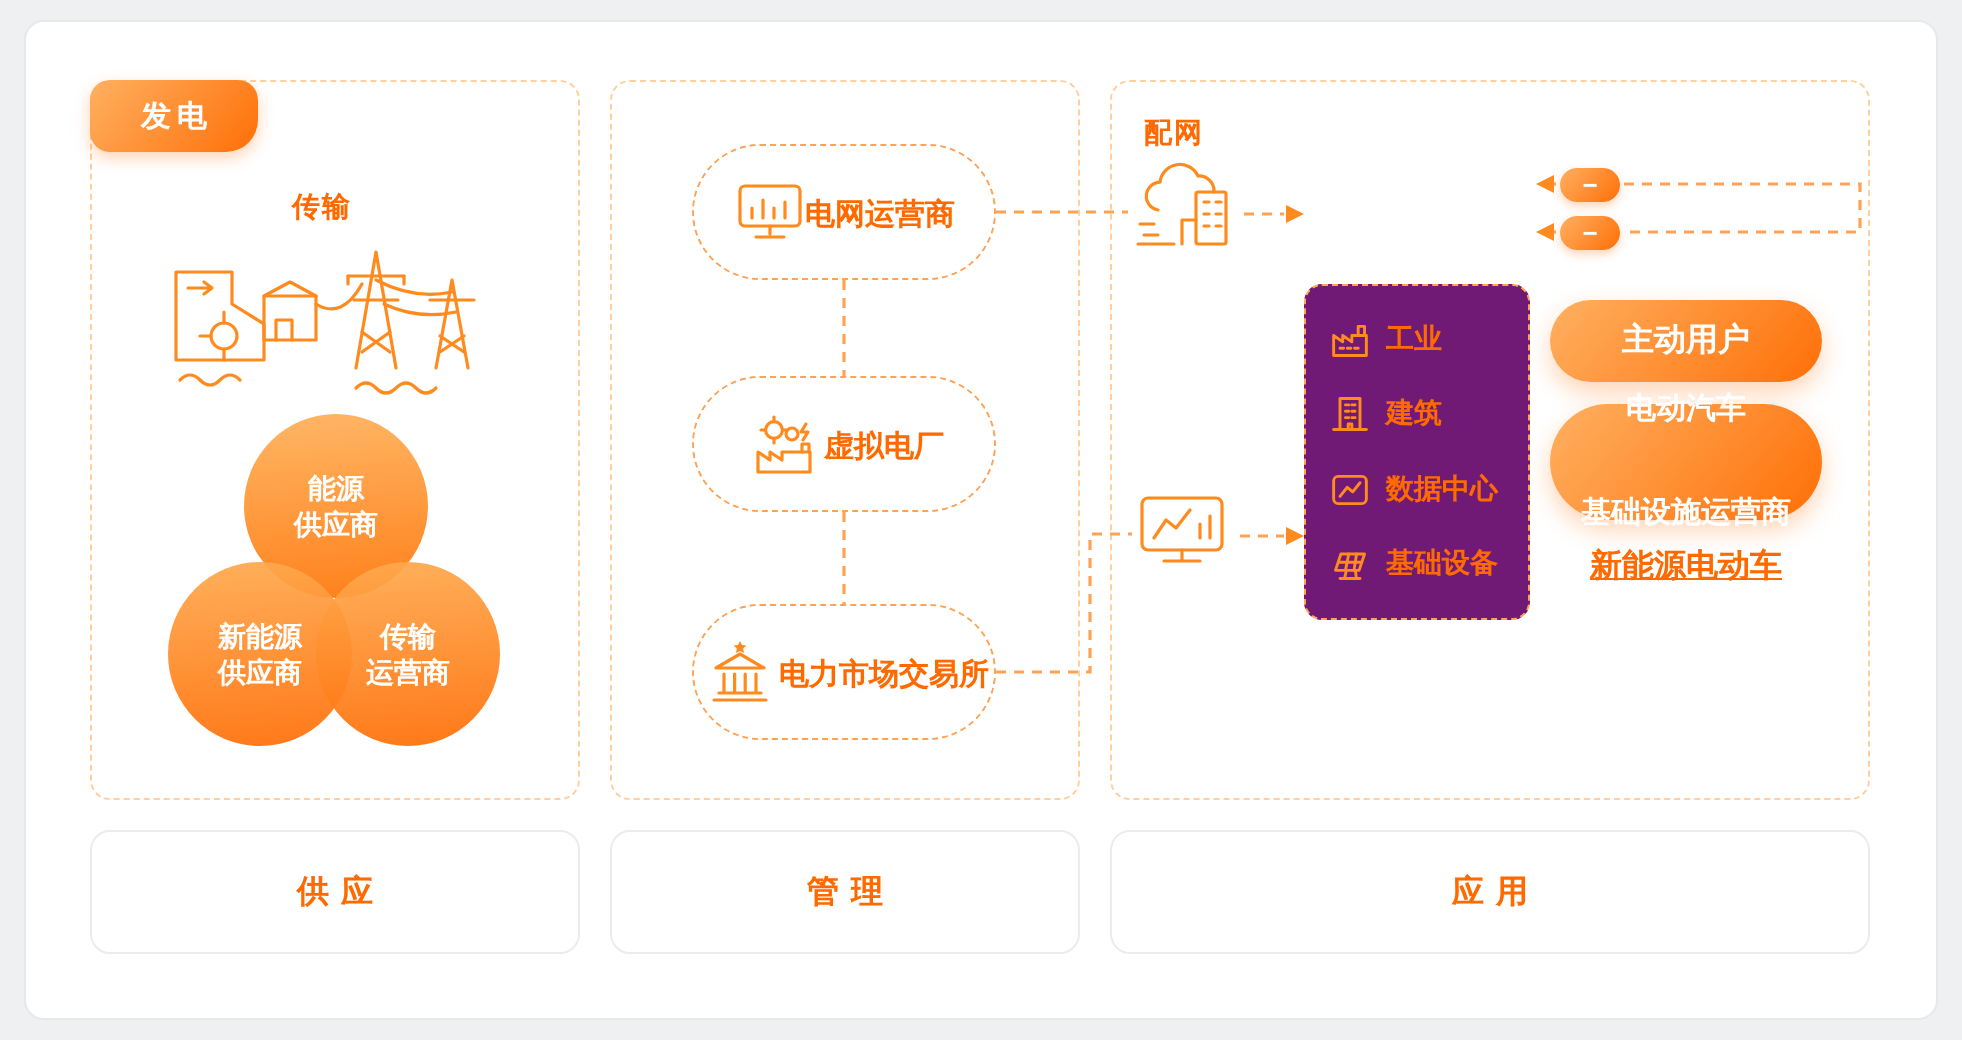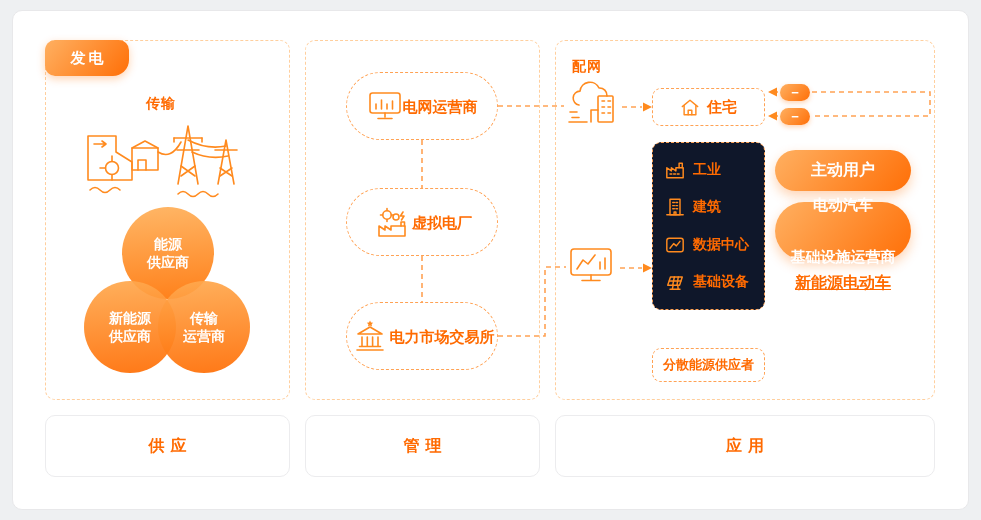--- a/index.html
+++ b/index.html
@@ -47,21 +47,21 @@
   #node-exchange { top:302px; }
 
   #cloud-icon { position:absolute; left:566px; top:80px; z-index:2; }
   #monitor2-icon { position:absolute; left:568px; top:246px; z-index:2; }
 
   #residence { position:absolute; left:652px; top:88px; width:113px; height:38px; border:1.5px dashed #ffa254; border-radius:9px;
     background:#fff; display:flex; align-items:center; justify-content:center; gap:7px;
     color:#ff6a00; font-size:15px; font-weight:bold; z-index:2; }
 
   #consumers { position:absolute; left:652px; top:142px; width:113px; height:168px; border:1.5px dashed #ffa254; border-radius:9px;
-    background:#0f172a; display:flex; flex-direction:column; justify-content:space-evenly; padding-left:11px; z-index:2; }
+    background:#701a75; display:flex; flex-direction:column; justify-content:space-evenly; padding-left:11px; z-index:2; }
   .consumer { display:flex; align-items:center; gap:7px; color:#ff6a00; font-size:14px; font-weight:bold; white-space:nowrap; }
   .consumer svg { flex:0 0 auto; display:block; }
 
   #distributed { position:absolute; left:652px; top:348px; width:113px; height:34px; border:1.5px dashed #ffa254; border-radius:9px;
     background:#fff; color:#ff6a00; font-size:13px; font-weight:bold; display:flex; align-items:center; justify-content:center; z-index:2; }
 
   .battery { position:absolute; left:780px; width:30px; height:17px; border-radius:9px;
     background:linear-gradient(130deg,#ffb061,#ff6f07); color:#fff; font-size:13px; font-weight:bold; line-height:1;
     display:flex; align-items:center; justify-content:center; box-shadow:0 2px 5px rgba(255,111,7,.3); z-index:2; }
   #battery-1 { top:84px; }
@@ -178,30 +178,20 @@
 
   <svg id="monitor2-icon" width="46" height="40" viewBox="0 0 46 40">
     <g fill="none" stroke="#ff8a1e" stroke-width="1.6" stroke-linecap="round" stroke-linejoin="round">
       <rect x="3" y="3" width="40" height="26" rx="3"></rect>
       <path d="M9 23 L15 14 L20 18 L27 9"></path>
       <path d="M32 23 v-7 M37 23 v-11"></path>
       <path d="M23 29 v5 M14 34.5 h18"></path>
     </g>
   </svg>
 
-  <div id="residence">
-    <svg width="20" height="19" viewBox="0 0 22 21">
-      <g fill="none" stroke="#ff8a1e" stroke-width="1.6" stroke-linecap="round" stroke-linejoin="round">
-        <path d="M2.5 9.5 L11 2.5 L19.5 9.5"></path>
-        <path d="M4.5 8.5 V18.5 H17.5 V8.5"></path>
-        <path d="M9 18.5 v-5 h4 v5"></path>
-      </g>
-    </svg>
-    <span>住宅</span>
-  </div>
 
   <div id="consumers">
     <div class="consumer">
       <svg width="22" height="20" viewBox="0 0 24 22">
         <g fill="none" stroke="#ff8a1e" stroke-width="1.6" stroke-linecap="round" stroke-linejoin="round">
           <path d="M3 19.5 V8.5 l5 3.5 V8.5 l5 3.5 V8.5 h8 v11 z"></path>
           <path d="M16.5 8.5 V3.5 h3.5 v5"></path>
           <path d="M6.5 15.5 h2 M10.5 15.5 h2 M14.5 15.5 h2"></path>
         </g>
       </svg>
@@ -248,21 +238,20 @@
 
   <div class="bigpill" id="pill-active-user">
     <span>主动用户</span>
   </div>
   <div class="bigpill" id="pill-ev">
     <span>电动汽车</span>
     <span>基础设施运营商</span>
   </div>
   <div id="ev-label">新能源电动车</div>
 
-  <div id="distributed">分散能源供应者</div>
 
   <div class="footerbox" id="footer-supply">供应</div>
   <div class="footerbox" id="footer-manage">管理</div>
   <div class="footerbox" id="footer-apply">应用</div>
 
   <svg id="connectors" width="981" height="520" viewBox="0 0 981 520">
     <g stroke="#ffa254" stroke-width="1.6" stroke-dasharray="5 4" fill="none">
       <path d="M422 140 V188"></path>
       <path d="M422 256 V302"></path>
       <path d="M498 106 H564"></path>

